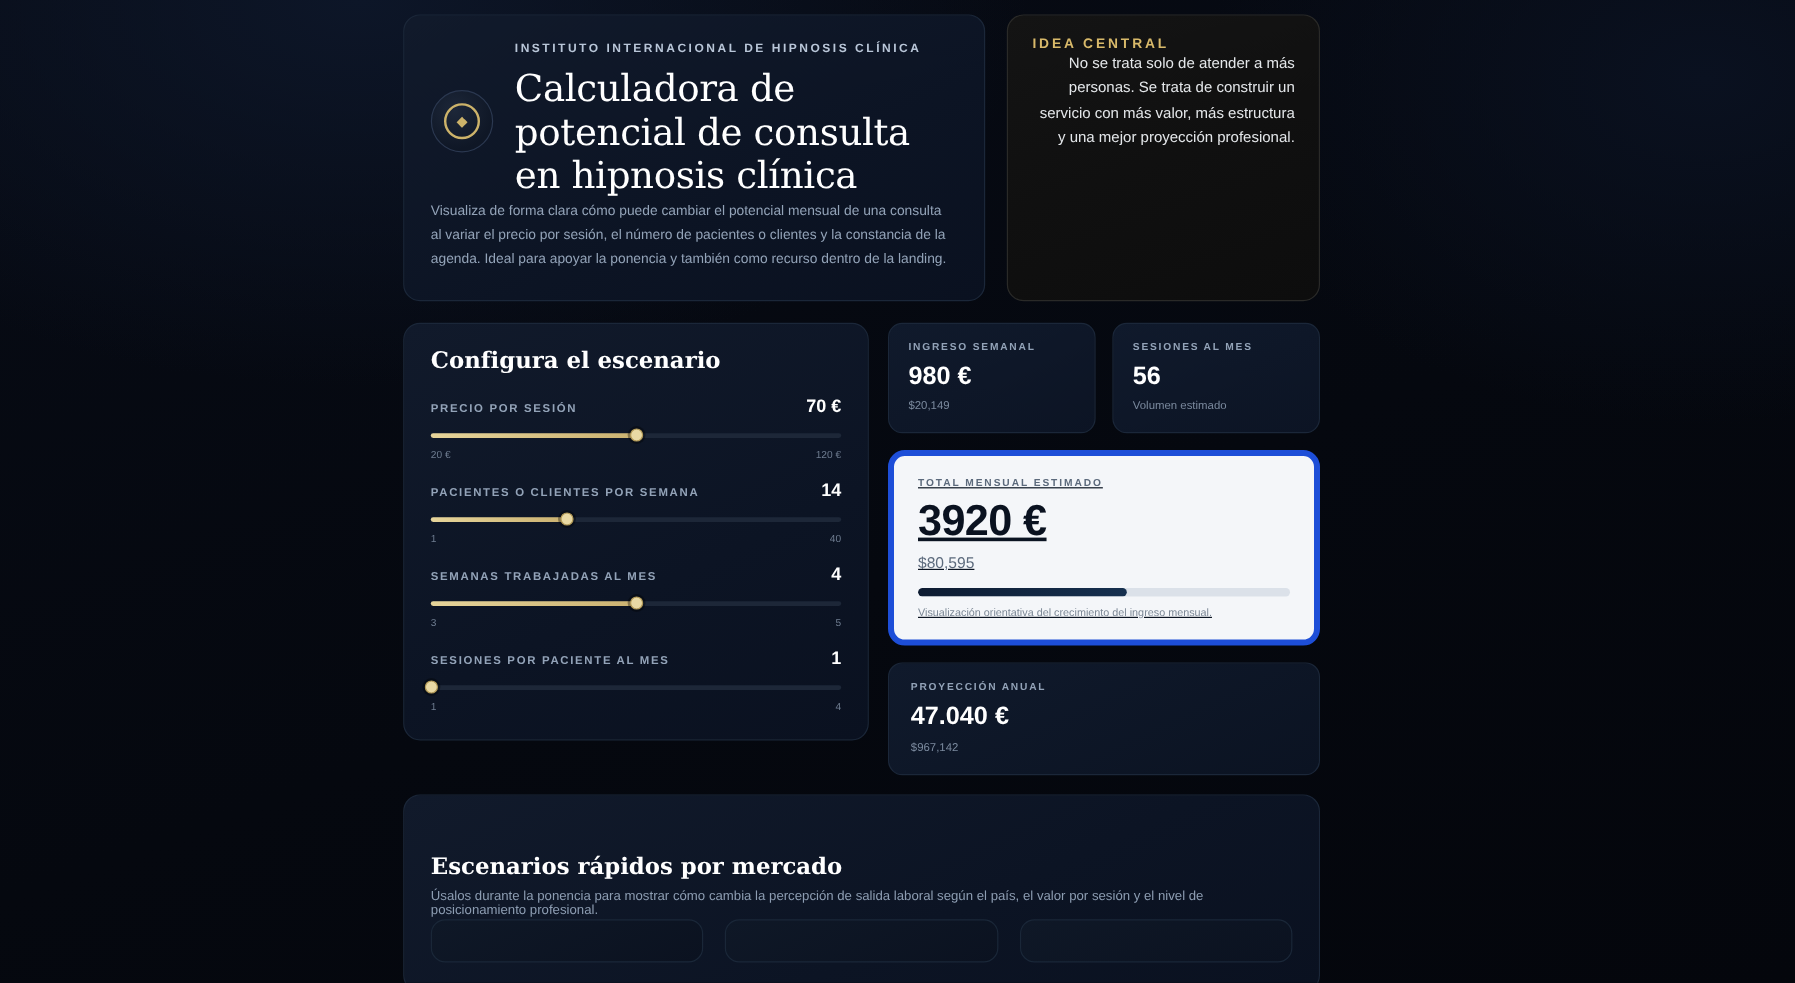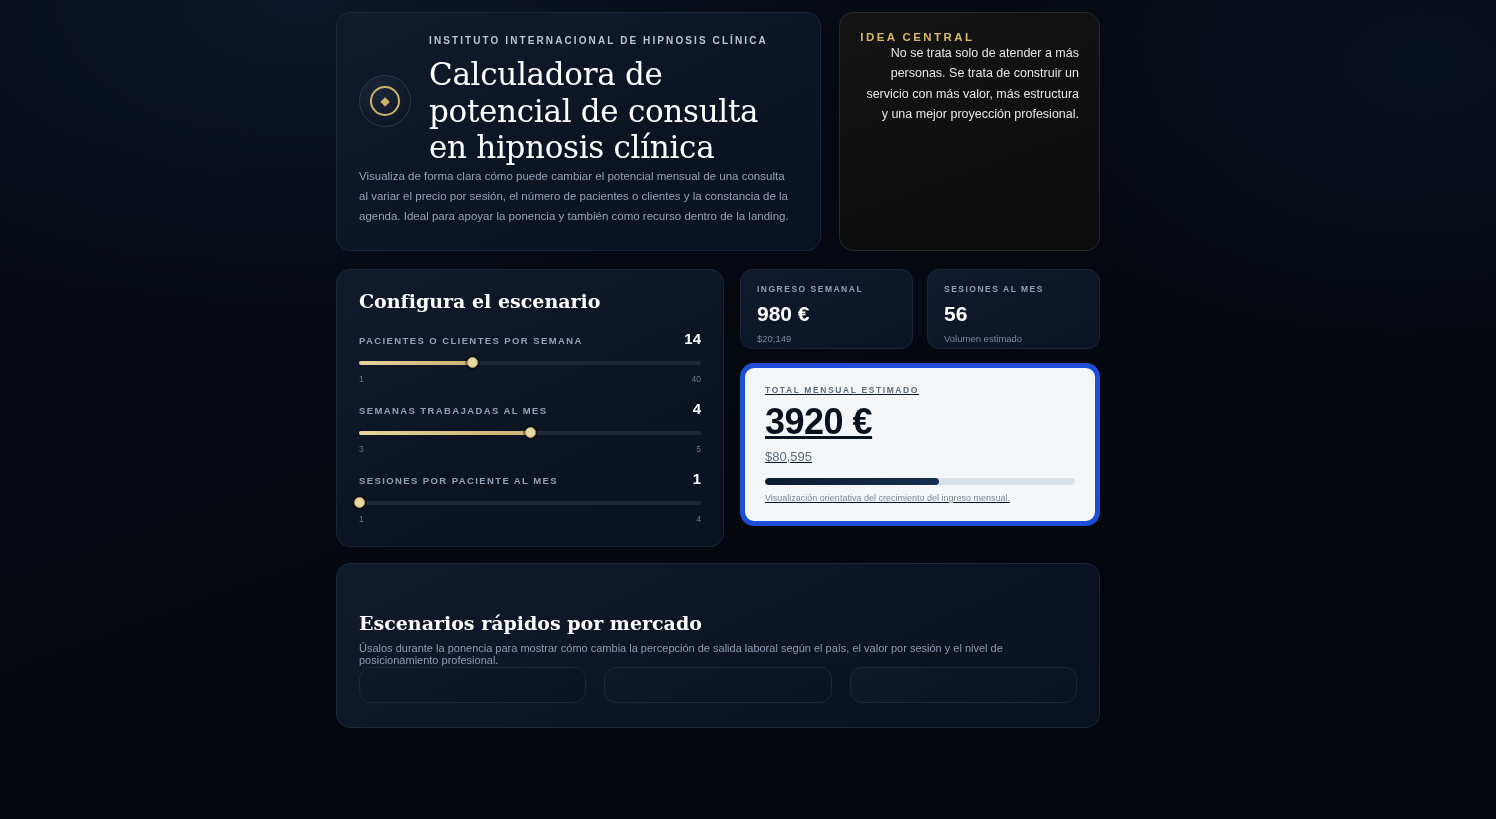--- a/index.html
+++ b/index.html
@@ -164,21 +164,21 @@
     display: flex; justify-content: space-between;
     font-size: 8.5px; color: #6e7c90;
     margin-top: 4px;
   }
 
   
   .results { width: 360px; display: flex; flex-direction: column; gap: 14px; }
   .stat-row { display: flex; gap: 14px; }
   .stat {
     flex: 1;
-    padding: 14px 16px 4px 16px;
+    padding: 14px 16px 16px 16px;
     border-radius: 12px;
     background: linear-gradient(155deg, #101a2c 0%, #0c1424 100%);
     border: 1px solid #1b2739;
   }
   .stat-label {
     font-size: 8.5px; letter-spacing: 1.5px;
     text-transform: uppercase; color: #93a3b8; font-weight: 700;
     margin-bottom: 8px;
   }
   .stat-value {
@@ -273,20 +273,35 @@
         <div class="idea-title">IDEA CENTRAL</div>
         <div class="idea-body">No se trata solo de atender a más personas. Se trata de construir un servicio con más valor, más estructura y una mejor proyección profesional.</div>
       </div>
     </div>
 
     <div class="mid">
 
       <div class="card config">
         <div class="panel-title">Configura el escenario</div>
 
+        <div class="slider-block">
+          <div class="slider-head">
+            <span class="slider-label">PRECIO POR SESIÓN</span>
+            <span class="slider-value">70 €</span>
+          </div>
+          <div class="track-wrap">
+            <div class="track"></div>
+            <div class="track-fill" style="width:50%"></div>
+            <div class="knob" style="left:50%"></div>
+          </div>
+          <div class="scale">
+            <span>20 €</span>
+            <span>120 €</span>
+          </div>
+        </div>
 
         <div class="slider-block">
           <div class="slider-head">
             <span class="slider-label">PACIENTES O CLIENTES POR SEMANA</span>
             <span class="slider-value">14</span>
           </div>
           <div class="track-wrap">
             <div class="track"></div>
             <div class="track-fill" style="width:33%"></div>
             <div class="knob" style="left:33%"></div>
@@ -347,20 +362,25 @@
         <div class="total">
           <div class="total-label">TOTAL MENSUAL ESTIMADO</div>
           <div class="total-value">3920 €</div>
           <div class="total-sub">$80,595</div>
           <div class="total-bar">
             <div class="total-bar-fill" style="width:56%"></div>
           </div>
           <div class="total-note">Visualización orientativa del crecimiento del ingreso mensual.</div>
         </div>
 
+        <div class="annual">
+          <div class="annual-label">PROYECCIÓN ANUAL</div>
+          <div class="annual-value">47.040 €</div>
+          <div class="annual-sub">$967,142</div>
+        </div>
       </div>
     </div>
 
     <div class="card scenarios">
       <h2>Escenarios rápidos por mercado</h2>
       <div class="scenarios-desc">Úsalos durante la ponencia para mostrar cómo cambia la percepción de salida laboral según el país, el valor por sesión y el nivel de posicionamiento profesional.</div>
       <div class="cards">
 
         <div class="scenario">
           

